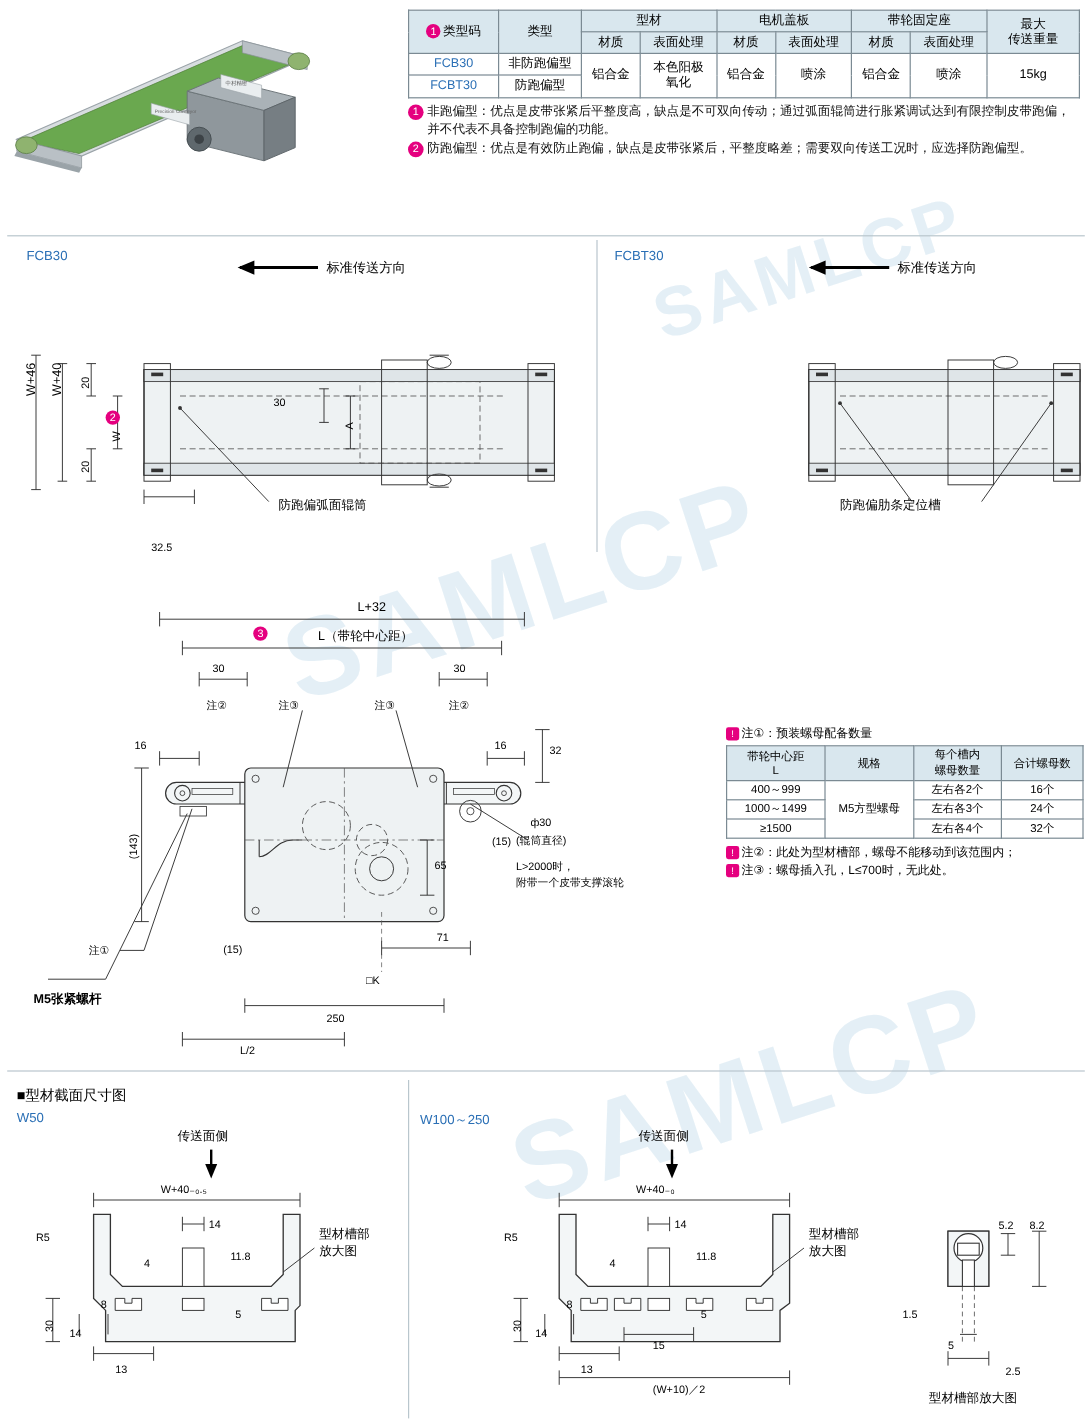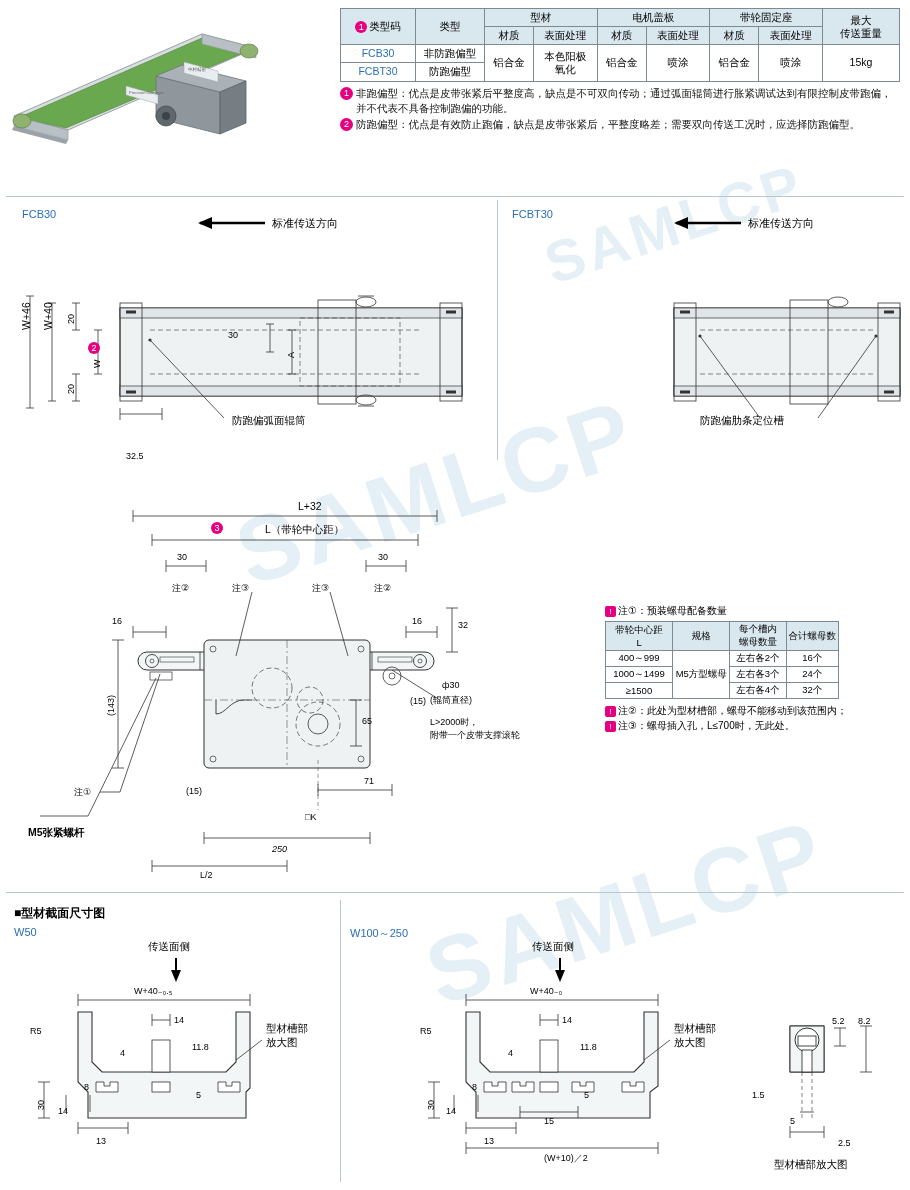--- a/index.html
+++ b/index.html
@@ -33,23 +33,23 @@
   
   .lab{position:absolute;white-space:nowrap;font-size:10.5px;}
   .lab.sm{font-size:9px;}
   .lab.b{font-weight:bold;}
   .code{position:absolute;color:#2a6fb5;font-size:11px;}
   .arrowtxt{position:absolute;font-size:11px;}
   .numcirc{
     position:absolute;width:12px;height:12px;border-radius:50%;
     background:#e5007f;color:#fff;font-size:9px;line-height:12px;text-align:center;
   }
-  .secthead{position:absolute;font-size:12px;font-weight:bold;}
+  .secthead{position:absolute;font-size:12px;font-weight:normal;}
   
-  table.note1{border-collapse:collapse;font-size:9.5px;width:234px;}
+  table.note1{border-collapse:collapse;font-size:9.5px;width:298px;}
   table.note1 th,table.note1 td{border:1px solid #7b8a93;text-align:center;padding:1px 2px;}
   table.note1 th{background:#d9e7ee;font-weight:normal;}
   .warn{
     display:inline-block;width:11px;height:11px;background:#e5007f;color:#fff;
     font-size:8px;line-height:11px;text-align:center;border-radius:2px;margin-right:2px;
   }
   svg{position:absolute;left:0;top:0;overflow:visible;}
 </style>
 </head>
 <body>
@@ -333,21 +333,21 @@
 <div class="lab sm" style="left:312px;top:582px;">注③</div>
 <div class="lab sm" style="left:112px;top:616px;">16</div>
 <div class="lab sm" style="left:412px;top:616px;">16</div>
 <div class="lab sm" style="left:458px;top:620px;">32</div>
 <div class="lab sm" style="left:106px;top:716px;transform:rotate(-90deg);transform-origin:left top;">(143)</div>
 <div class="lab sm" style="left:362px;top:716px;">65</div>
 <div class="lab sm" style="left:186px;top:786px;">(15)</div>
 <div class="lab sm" style="left:410px;top:696px;">(15)</div>
 <div class="lab sm" style="left:364px;top:776px;">71</div>
 <div class="lab sm" style="left:305px;top:812px;">□K</div>
-<div class="lab sm" style="left:272px;top:844px;font-style:italic;">250</div>
+<div class="lab sm" style="left:272px;top:844px;">250</div>
 <div class="lab sm" style="left:200px;top:870px;">L/2</div>
 <div class="lab sm" style="left:74px;top:786px;">注①</div>
 <div class="lab sm" style="left:442px;top:680px;">ф30</div>
 <div class="lab sm" style="left:430px;top:694px;">(辊筒直径)</div>
 <div class="lab sm" style="left:430px;top:716px;white-space:pre;">L&gt;2000时，
 附带一个皮带支撑滚轮</div>
 <div class="lab b" style="left:28px;top:826px;">M5张紧螺杆</div>
 
 <div style="position:absolute;left:605px;top:604px;width:294px;">
   <div style="font-size:10px;margin-bottom:3px;">

